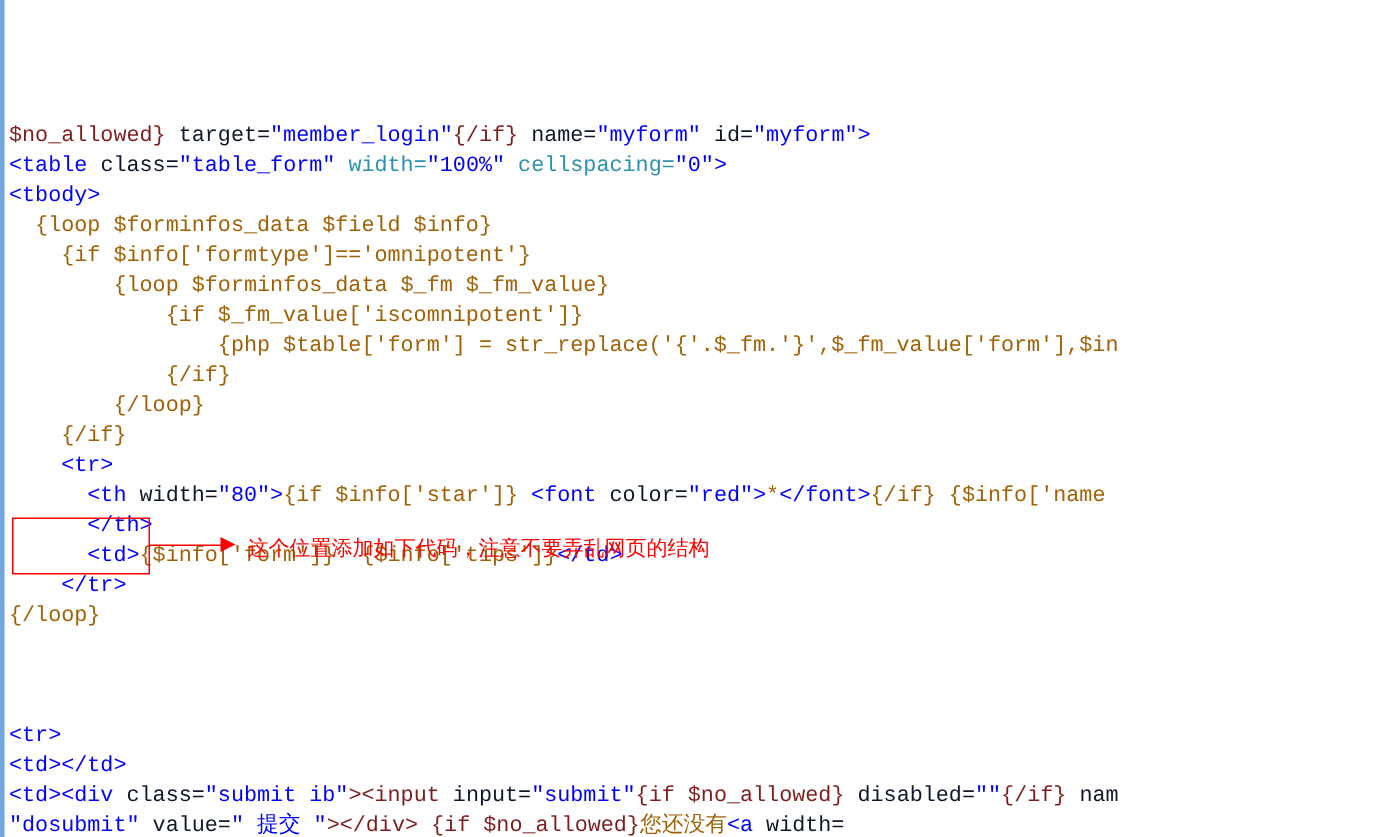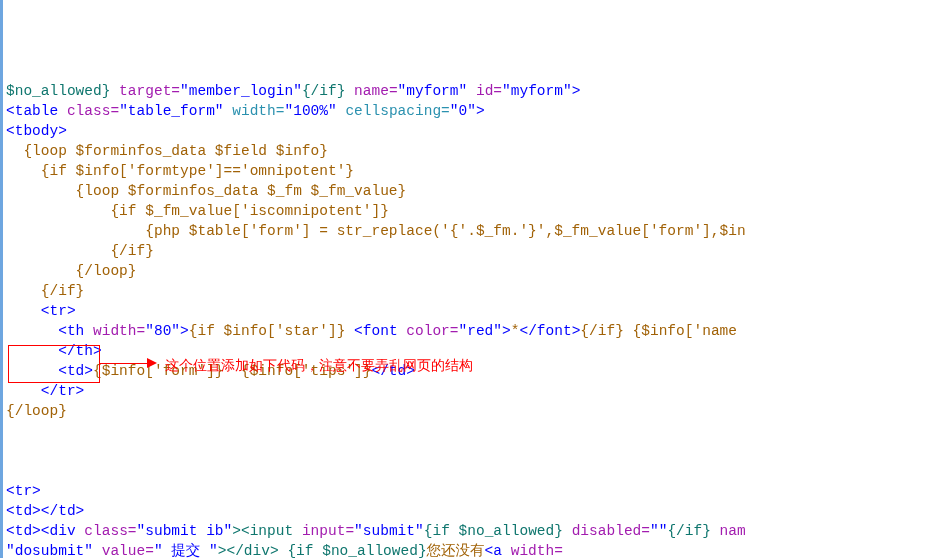--- a/index.html
+++ b/index.html
@@ -12,23 +12,23 @@
     line-height:20px;
     white-space:pre;
     overflow:hidden;
     border-left:3px solid #6ea6e0;
     box-sizing:border-box;
     padding:1px 0 0 3px;
     position:relative;
     color:#000;
   }
   .code{position:relative;}       
-  .attr{color:#a21caf;}        
+  .attr{color:#0f172a;}        
   .tok {color:#a16207;}        
-  .org {color:#0f766e;}        
+  .org {color:#7f1d1d;}        
   .blue{color:#0000ff;}
   .dkcy{color:#2b91af;}
 
   .box{
     position:absolute;
     left:5px;
     top:345px;
     width:92px;
     height:38px;
     border:1px solid #ff0000;

